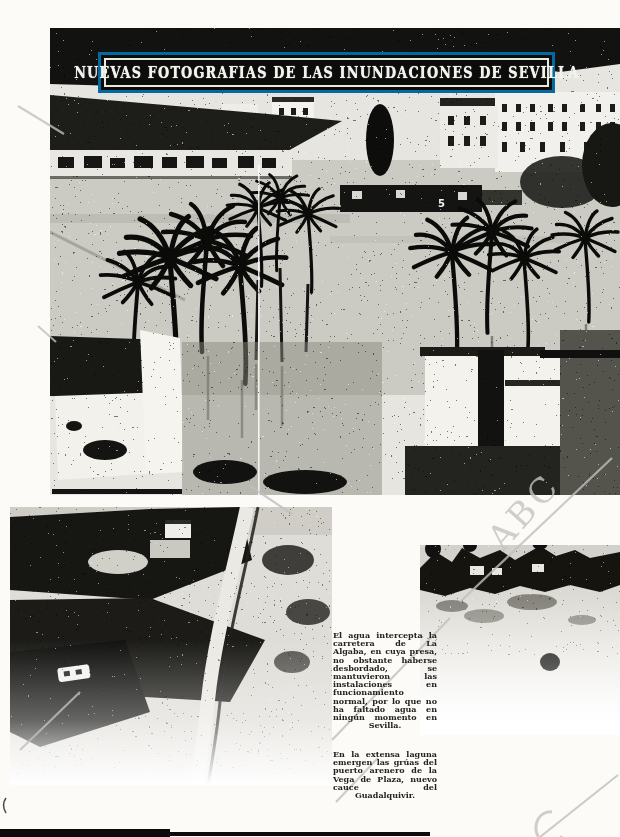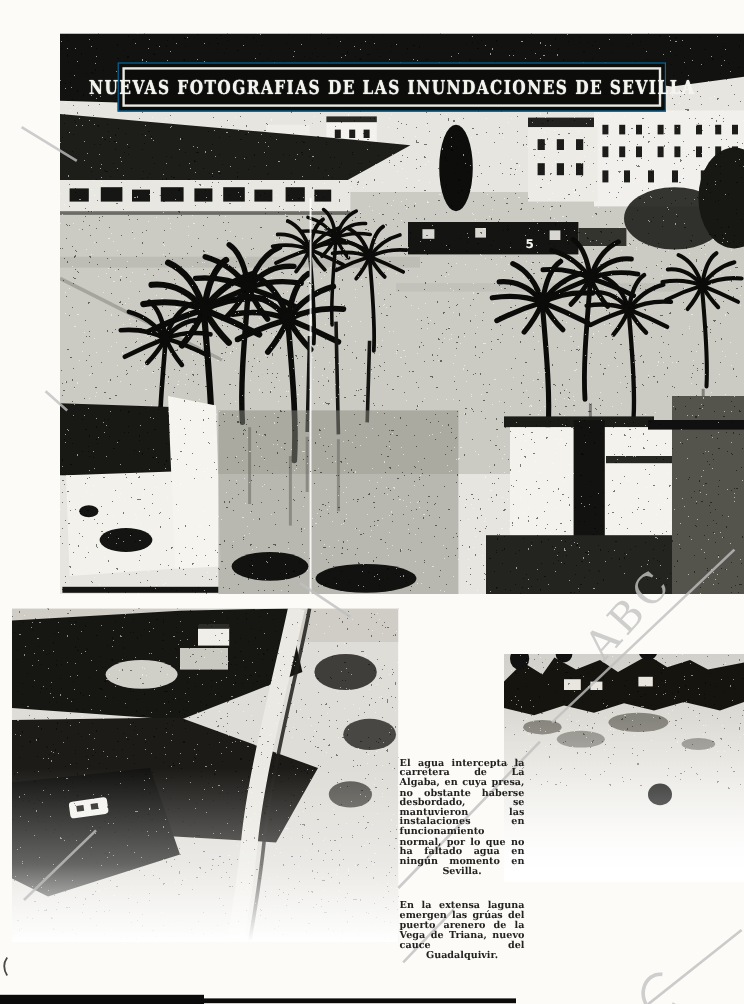--- a/index.html
+++ b/index.html
@@ -5,21 +5,21 @@
   html,body{margin:0;padding:0;background:#777;}
   .page{
     position:relative;width:620px;height:837px;margin:0 auto;
     background:#fcfbf8;overflow:hidden;
     font-family:"DejaVu Serif", serif;
   }
   svg{position:absolute;left:0;top:0;display:block;}
   
   .banner{
     position:absolute;left:98px;top:52px;width:457px;height:41px;
-    background:#0c0c0b;border:1px solid #0369a1;box-sizing:border-box;
+    background:#0c0c0b;border:3px solid #0369a1;box-sizing:border-box;
     display:flex;align-items:center;justify-content:center;z-index:3;
   }
   .banner-frame{position:absolute;inset:3px;border:2px solid #e9e9e4;pointer-events:none;}
   .banner-text{
     color:#f3f3ee;font-weight:bold;font-size:16px;letter-spacing:1.5px;
     white-space:nowrap;transform:scaleX(.8);font-family:"DejaVu Serif",serif;
     text-shadow:0 0 1px #fff;
   }
   
   .cap{
@@ -318,15 +318,15 @@
     <rect x="168" y="832" width="262" height="4" fill="#0b0b0b"></rect>
   </g>
 </svg>
 
 <div class="banner">
   <span class="banner-frame"></span>
   <span class="banner-text">NUEVAS FOTOGRAFIAS DE LAS INUNDACIONES DE SEVILLA</span>
 </div>
 
 <p class="cap cap-2">El agua intercepta la carretera de La Algaba, en cuya presa, no obstante haberse desbordado, se mantuvieron las instalaciones en funcionamiento normal, por lo que no ha faltado agua en ningún momento en Sevilla.</p>
-<p class="cap cap-3">En la extensa laguna emergen las grúas del puerto arenero de la Vega de Triana, nuevo cauce del Guadalquivir.</p>
+<p class="cap cap-3">En la extensa laguna emergen las grúas del puerto arenero de la Vega de Plaza, nuevo cauce del Guadalquivir.</p>
 
 </div>
 
 </body></html>

